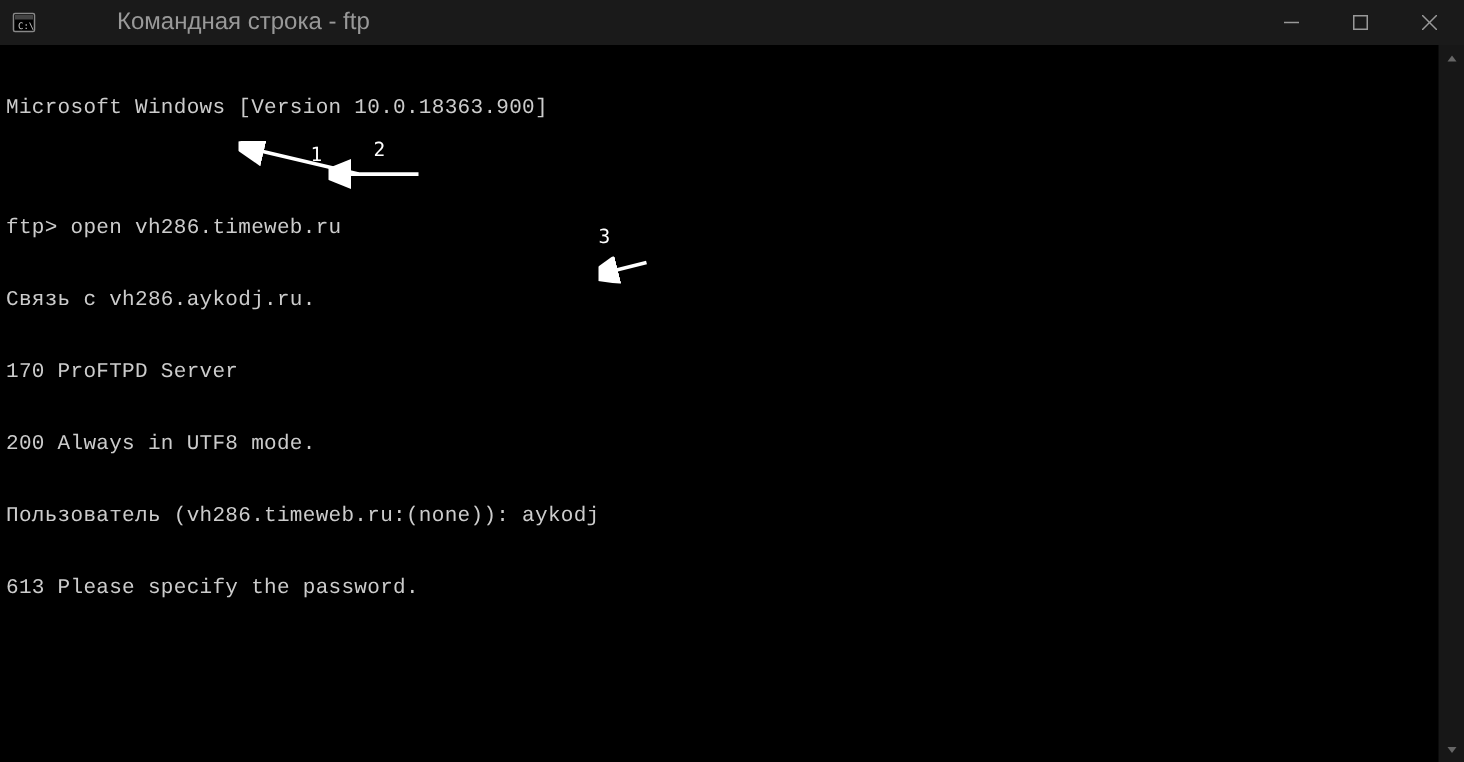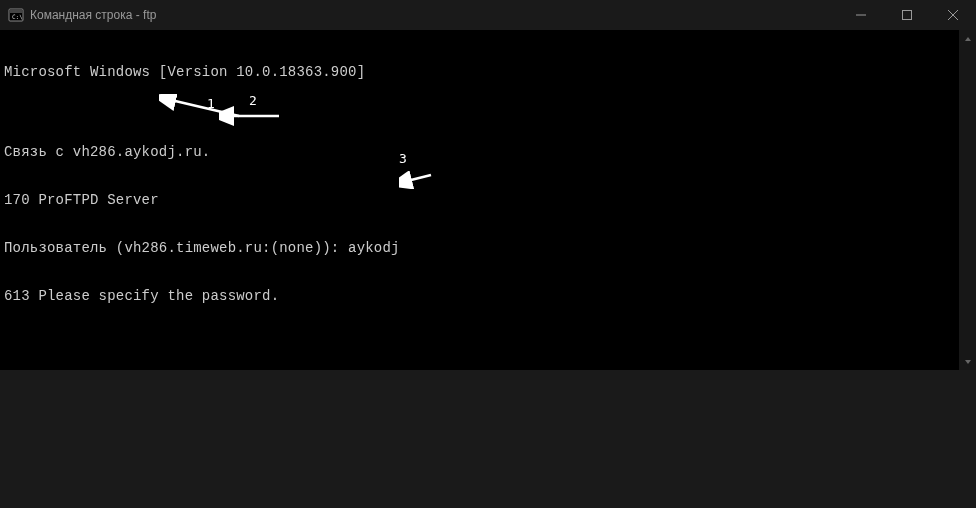--- a/index.html
+++ b/index.html
@@ -22,41 +22,42 @@
     .titlebar-icon {
       width: 16px;
       height: 16px;
       margin-right: 6px;
       display: flex;
       align-items: center;
       justify-content: center;
     }
     .titlebar-title {
       color: #999;
-      font-size: 12px;
+      font-size: 16px;
       font-family: 'Segoe UI', Tahoma, sans-serif;
       flex: 1;
+      margin-left: 48px;
     }
     .titlebar-buttons {
       display: flex;
       height: 100%;
     }
     .titlebar-btn {
       width: 46px;
       height: 100%;
       display: flex;
       align-items: center;
       justify-content: center;
       color: #999;
       cursor: pointer;
     }
     .terminal {
       background: #000;
       color: #cccccc;
-      height: 340px;
+      height: 478px;
       padding: 2px 4px;
       position: relative;
       white-space: pre;
       line-height: 16px;
       letter-spacing: 0.2px;
     }
     .line { display: block; }
     .scrollbar {
       position: absolute;
       right: 0;
@@ -117,22 +118,24 @@
           <line x1="0" y1="0" x2="10" y2="10" stroke="#999" stroke-width="1"></line>
           <line x1="10" y1="0" x2="0" y2="10" stroke="#999" stroke-width="1"></line>
         </svg>
     </div>
   </div>
 </div>
 
 <div class="terminal">
   <span class="line">Microsoft Windows [Version 10.0.18363.900]</span>
   <span class="line"></span>
+  <span class="line">ftp&gt; open vh286.timeweb.ru</span>
   <span class="line">Связь с vh286.aykodj.ru.</span>
   <span class="line">170 ProFTPD Server</span>
+  <span class="line">200 Always in UTF8 mode.</span>
   <span class="line">Пользователь (vh286.timeweb.ru:(none)): aykodj</span>
   <span class="line">613 Please specify the password.</span>
   
 
   
   <div class="annotation" style="left:125px; top:48px;">
     <svg class="arrow-svg" width="90" height="30" viewBox="0 0 90 30">
       <defs>
           <marker id="ah1" markerWidth="10" markerHeight="8" refX="2" refY="4" orient="auto">
             <polygon points="0 0, 10 4, 0 8" fill="#fff"></polygon>

